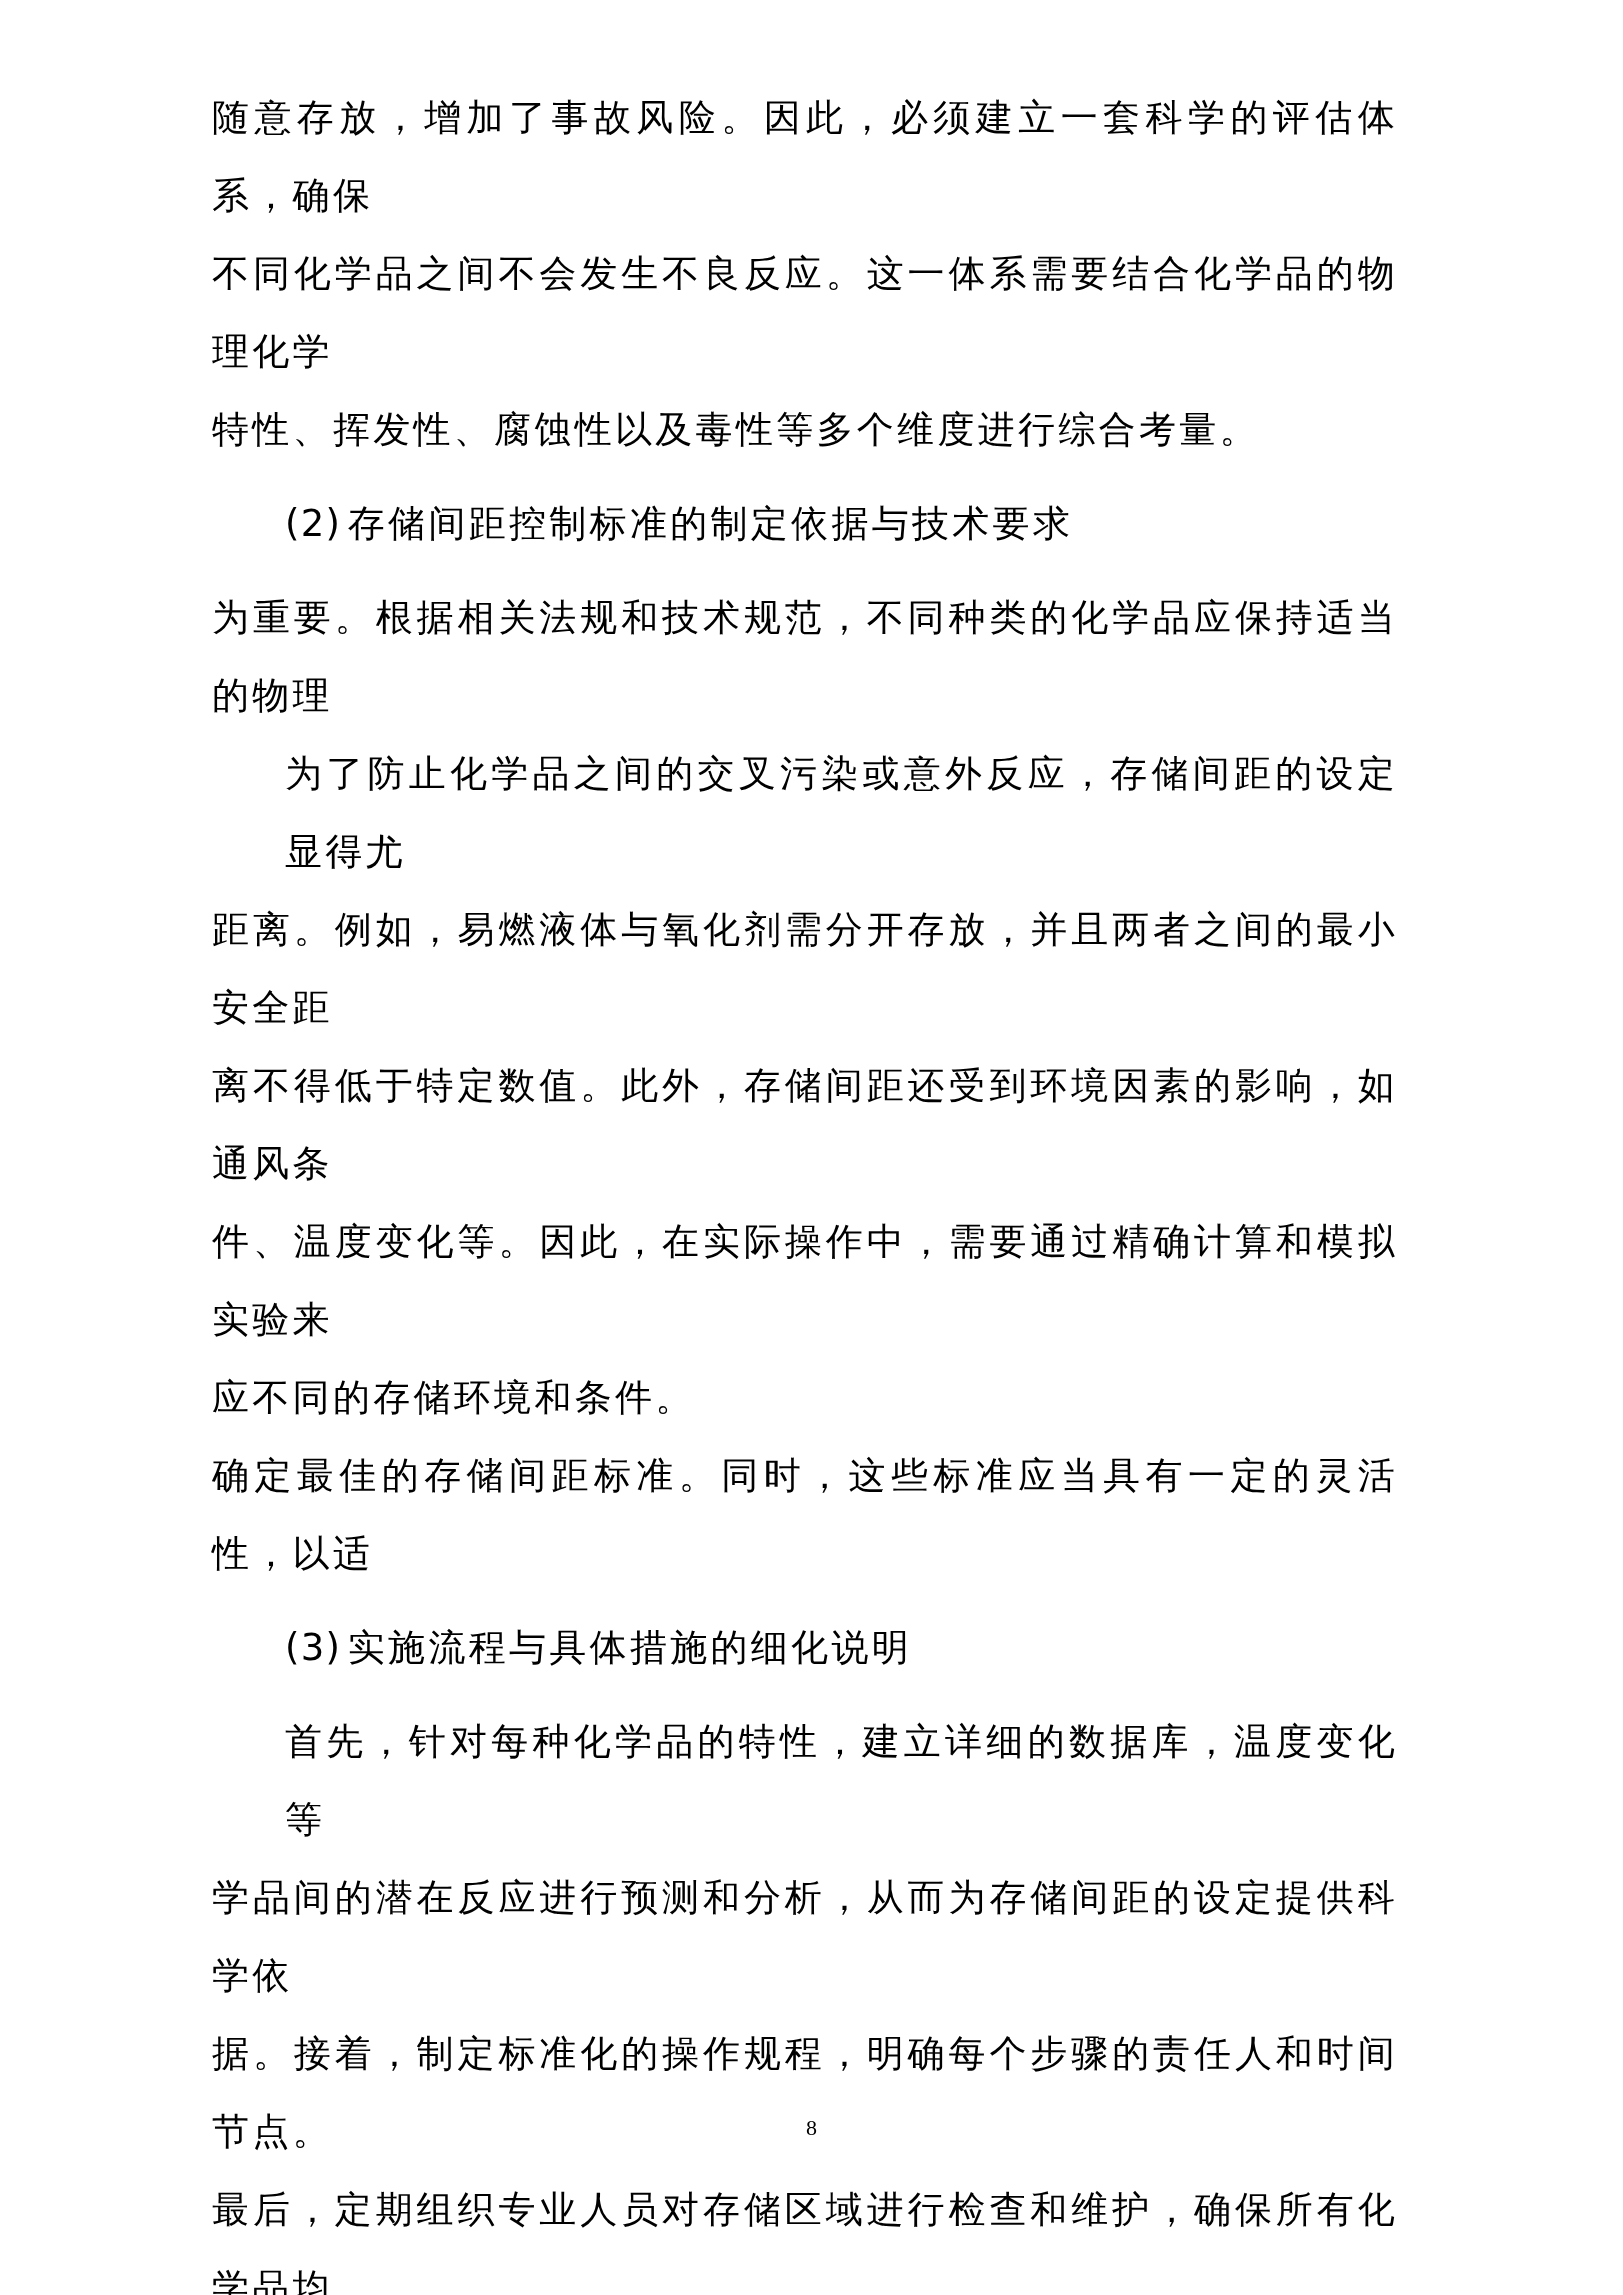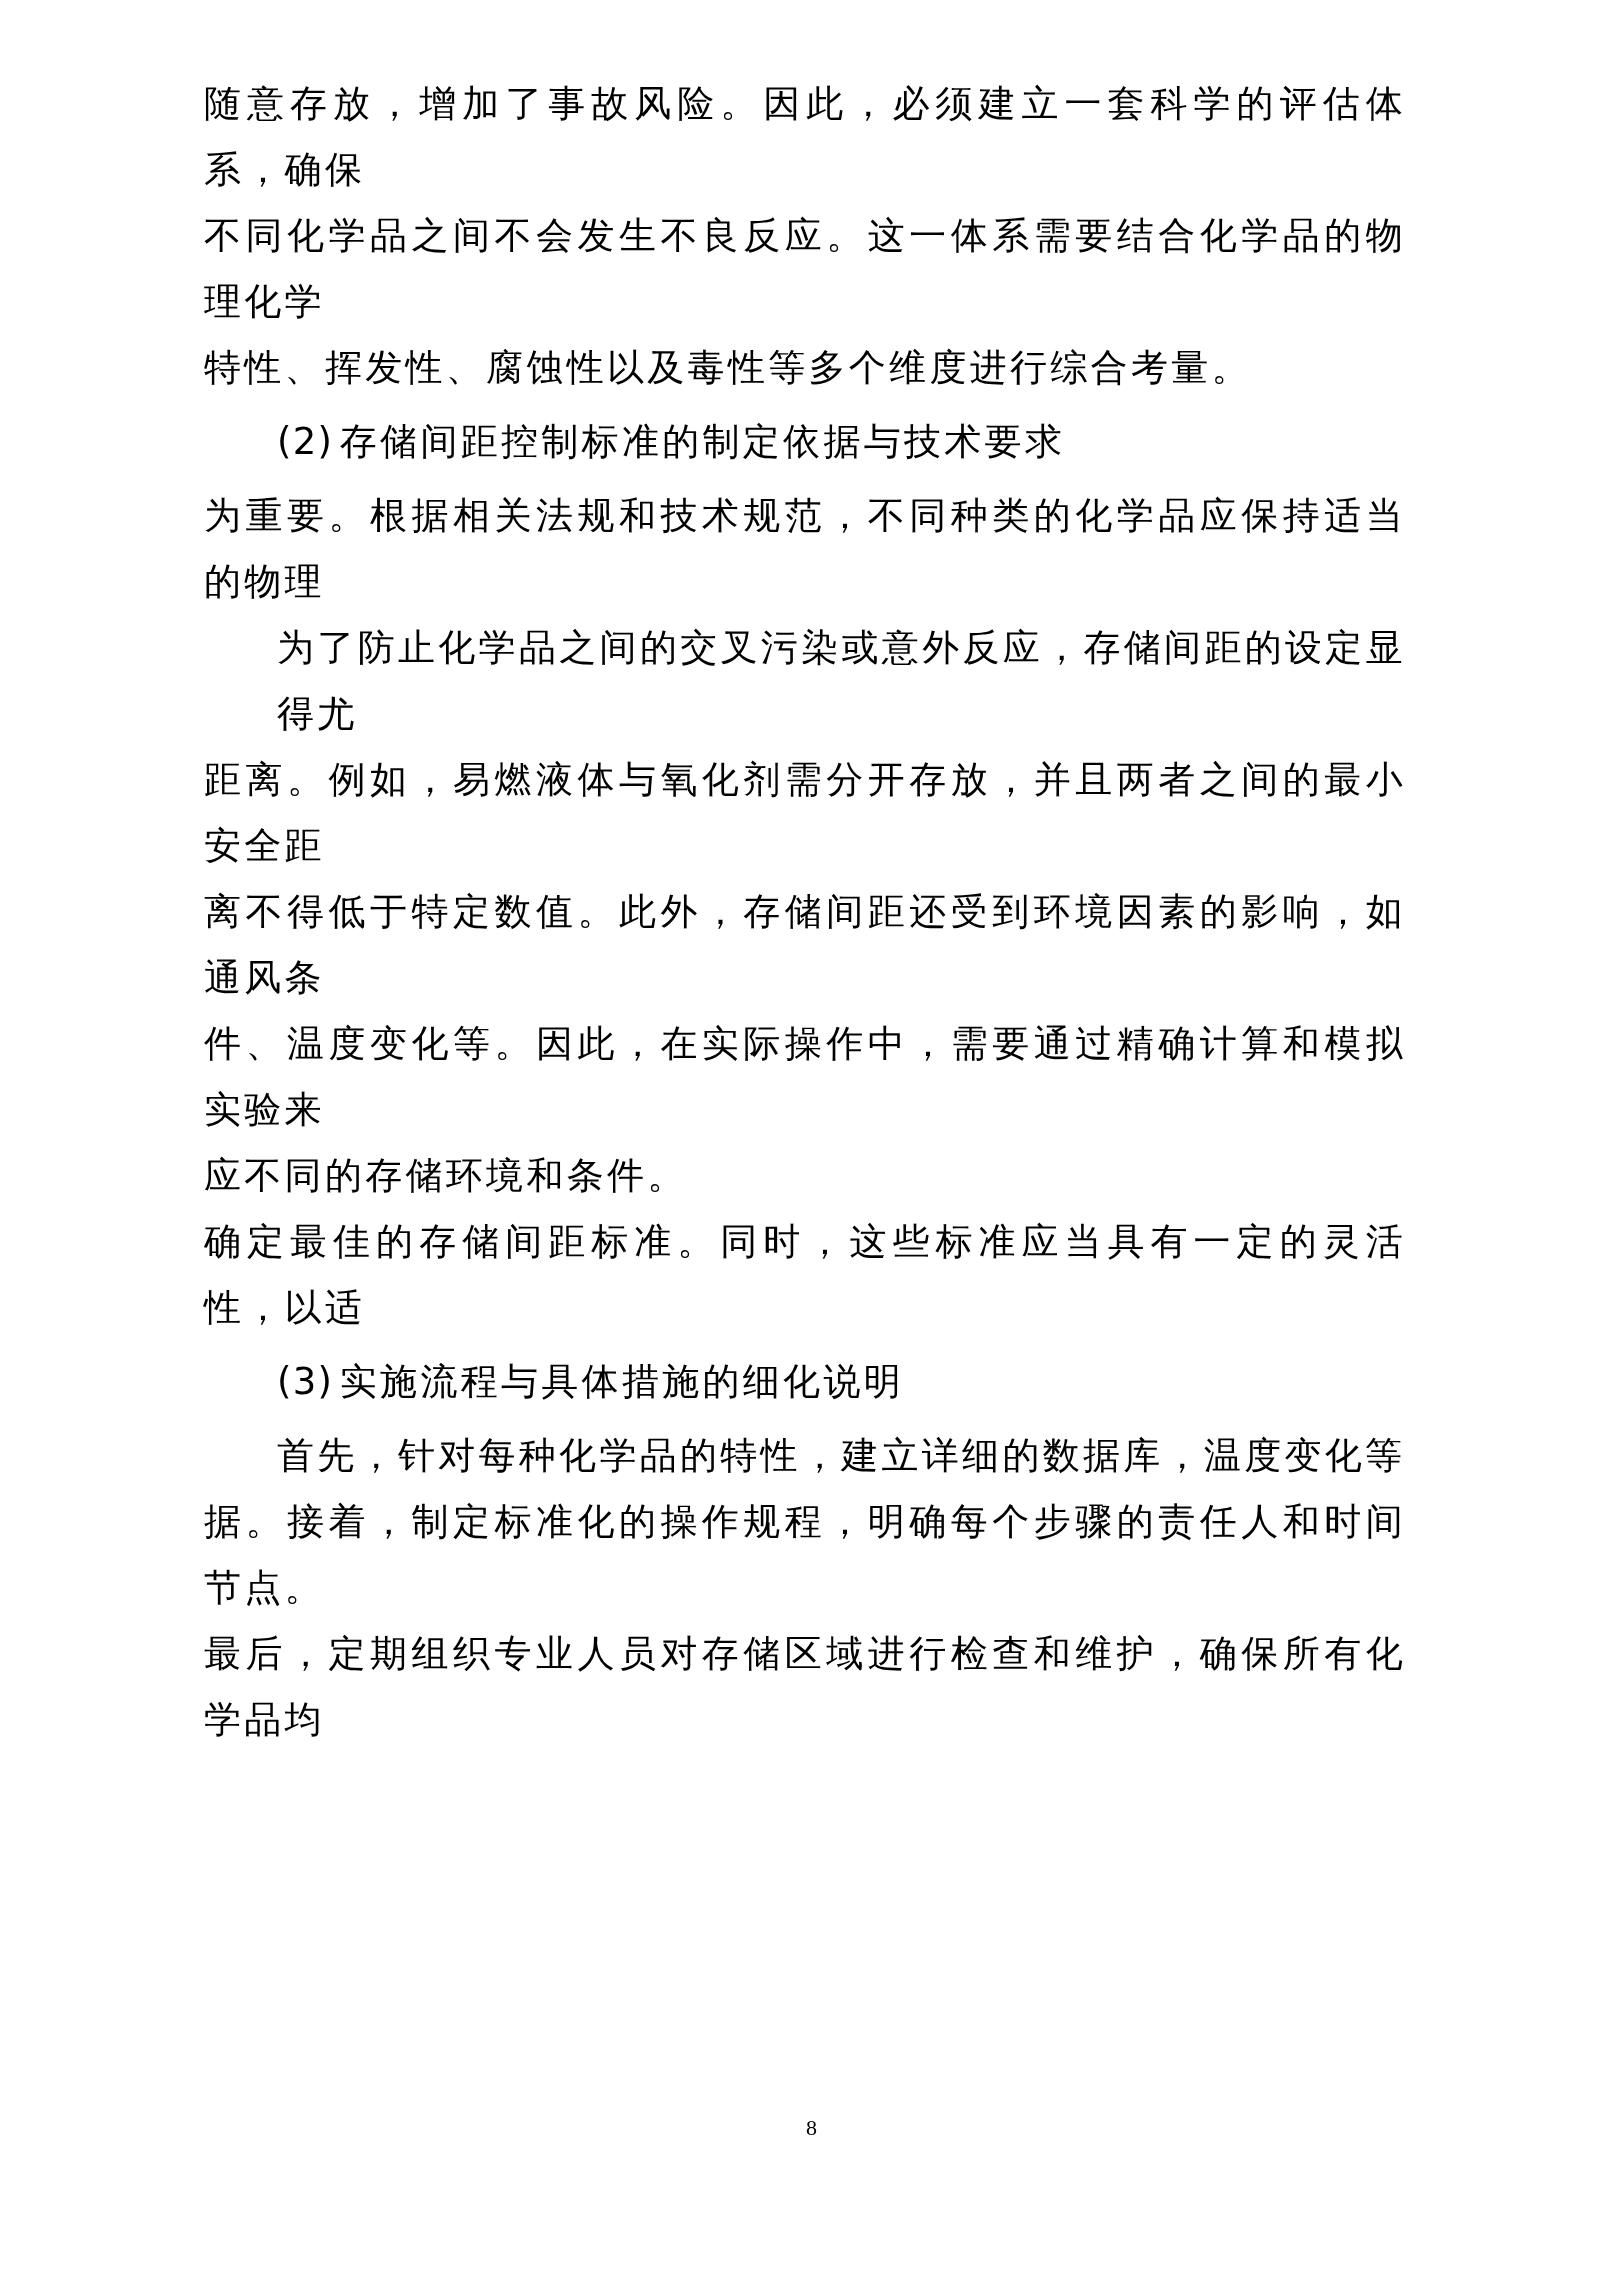--- a/index.html
+++ b/index.html
@@ -16,25 +16,25 @@
     font-family: "DejaVu Serif", "Liberation Serif", serif;
   }
   .page {
     position: absolute;
     left: 196px;
     top: 63px;
     width: 1218px;
   }
   .line-block {
     font-size: 37px;
-    line-height: 66px;
+    line-height: 78px;
     letter-spacing: 3.3px;
     text-align: justify;
     text-align-last: left;
-    margin: 8px;
+    margin: 16px;
   }
   .heading {
     padding-left: 73px;
     white-space: nowrap;
   }
   .heading .num {
     font-family: "DejaVu Sans", sans-serif;
     font-weight: normal;
     letter-spacing: 1.3px;
     margin-right: 6.5px;
@@ -74,20 +74,21 @@
     <div>应不同的存储环境和条件。</div>
     <div>确定最佳的存储间距标准。同时，这些标准应当具有一定的灵活性，以适</div>
   </div>
 
   <div class="line-block heading">
     <span class="num">(3)</span><span>实施流程与具体措施的细化说明</span>
   </div>
 
   <div class="line-block">
     <div style="padding-left:73px">首先，针对每种化学品的特性，建立详细的数据库，温度变化等</div>
+    <div>学品间的潜在反应进行预测和分析，从而为存储间距的设定提供科学依</div>
     <div>据。接着，制定标准化的操作规程，明确每个步骤的责任人和时间节点。</div>
     <div>最后，定期组织专业人员对存储区域进行检查和维护，确保所有化学品均</div>
 
   </div>
 
 </div>
 
 <div class="page-number">8</div>
 
 

